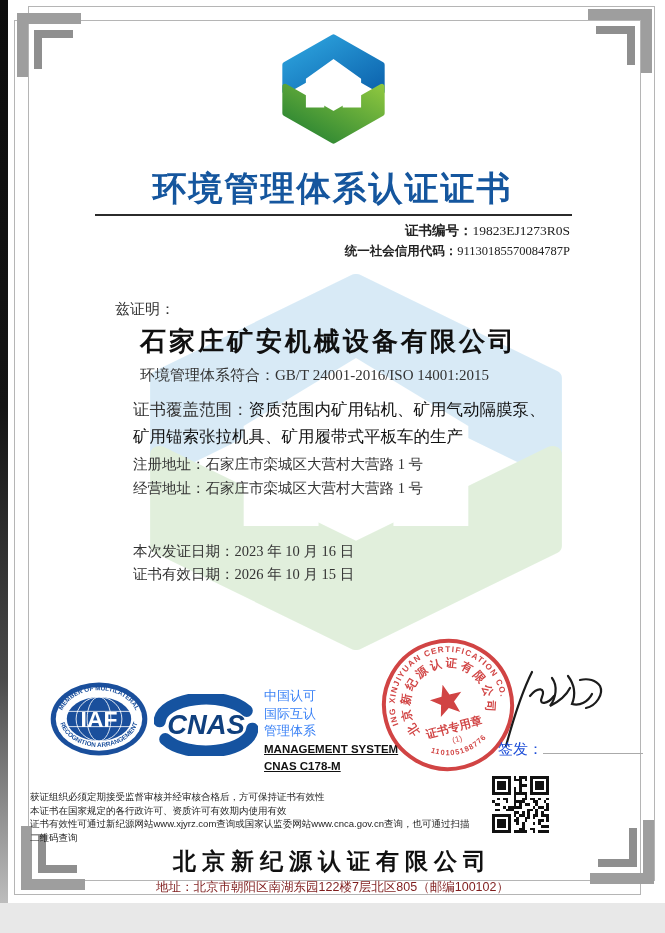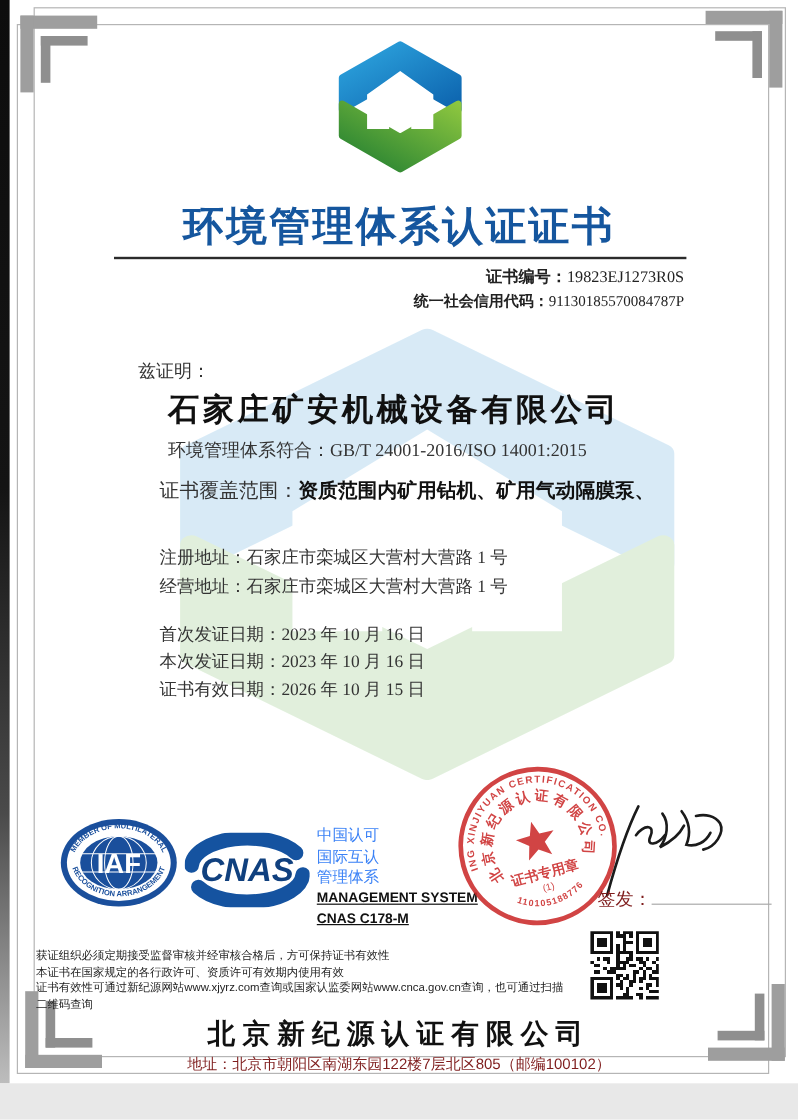--- a/index.html
+++ b/index.html
@@ -33,37 +33,37 @@
   .cert-no-row { position:absolute; right:95px; top:222px; font-size:13.5px; text-align:right; color:#222; }
   .credit-row  { position:absolute; right:95px; top:243px; font-size:12.5px; text-align:right; color:#222; }
   .lbl-b { font-weight:bold; }
 
   .certify { position:absolute; left:115px; top:300px; font-size:15px; color:#333; }
   .company { position:absolute; left:140px; top:324px; font-size:26px; font-weight:bold;
     letter-spacing:3px; color:#101010; font-family:"Liberation Sans", sans-serif; }
   .standard { position:absolute; left:140px; top:366px; font-size:15px; color:#333; }
   .scope { position:absolute; left:133px; top:396px; width:420px; font-size:16.5px; line-height:26px; color:#111; }
   .scope .label { font-weight:400; color:#333; }
-  .scope .bold { font-weight:bold; font-family:"Liberation Sans", sans-serif; }
+  .scope .bold { font-weight:normal; font-family:"Liberation Sans", sans-serif; }
   .addr1 { position:absolute; left:133px; top:455px; font-size:14.5px; color:#333; }
   .addr2 { position:absolute; left:133px; top:479px; font-size:14.5px; color:#333; }
   .date1 { position:absolute; left:133px; top:519px; font-size:14.5px; color:#333; }
   .date2 { position:absolute; left:133px; top:542px; font-size:14.5px; color:#333; }
   .date3 { position:absolute; left:133px; top:565px; font-size:14.5px; color:#333; }
 
   .iaf-logo  { position:absolute; left:48px;  top:680px; width:102px; height:78px; }
   .cnas-logo { position:absolute; left:154px; top:694px; width:104px; height:62px; }
   .accr-text { position:absolute; left:264px; top:687px; font-family:"Liberation Sans", sans-serif; }
   .accr-text .cn { font-size:13px; line-height:17.5px; color:#3b82f6; }
   .accr-text .en { font-size:11.5px; line-height:15px; font-weight:bold; color:#111; margin-top:2px;text-decoration:underline; }
 
   .seal { position:absolute; left:377px; top:634px; width:142px; height:142px;
     transform:rotate(-15deg); opacity:0.88; }
   .signature { position:absolute; left:496px; top:662px; width:120px; height:88px; }
-  .sign-row { position:absolute; left:498px; top:740px; font-size:15px; color:#7f1d1d; }
+  .sign-row { position:absolute; left:498px; top:740px; font-size:15px; color:#1d4ed8; }
   .sign-line { display:inline-block; width:100px; border-bottom:1px solid #aaa; height:14px; }
 
   .qr { position:absolute; left:492px; top:776px; width:57px; height:57px; }
   .footnotes { position:absolute; left:30px; top:790px; width:440px; font-size:9.5px;
     line-height:13.5px; color:#1d1d1d; font-family:"Liberation Sans", sans-serif; }
   .issuer-name { position:absolute; left:0; top:846px; width:100%; text-align:center;
     font-size:23px; font-weight:bold; letter-spacing:6px; color:#111;
     font-family:"Liberation Sans", sans-serif; }
   .issuer-addr { position:absolute; left:0; top:879px; width:100%; text-align:center;
     font-size:12.5px; color:#7f1d1d; font-family:"Liberation Sans", sans-serif; }
@@ -113,29 +113,27 @@
     <span class="lbl-b">统一社会信用代码：</span><span>91130185570084787P</span>
   </div>
 
   <div class="certify">兹证明：</div>
   <div class="company">石家庄矿安机械设备有限公司</div>
   <div class="standard">
     <span>环境管理体系符合：</span><span>GB/T 24001-2016/ISO 14001:2015</span>
   </div>
   <div class="scope">
     <span class="label">证书覆盖范围：</span><span class="bold">资质范围内矿用钻机、矿用气动隔膜泵、</span><br>
+    <span class="bold">矿用锚索张拉机具、矿用履带式平板车的生产</span>
   </div>
   <div class="addr1">
     <span>注册地址：</span><span>石家庄市栾城区大营村大营路 1 号</span>
   </div>
   <div class="addr2">
     <span>经营地址：</span><span>石家庄市栾城区大营村大营路 1 号</span>
-  </div>
-  <div class="date1">
-    <span>首次发证日期：</span><span>2023 年 10 月 16 日</span>
   </div>
   <div class="date2">
     <span>本次发证日期：</span><span>2023 年 10 月 16 日</span>
   </div>
   <div class="date3">
     <span>证书有效日期：</span><span>2026 年 10 月 15 日</span>
   </div>
 
   <svg class="iaf-logo" viewBox="-60 -46 120 92">
     <ellipse cx="0" cy="0" rx="57" ry="43" fill="#1a4f9c"></ellipse>

